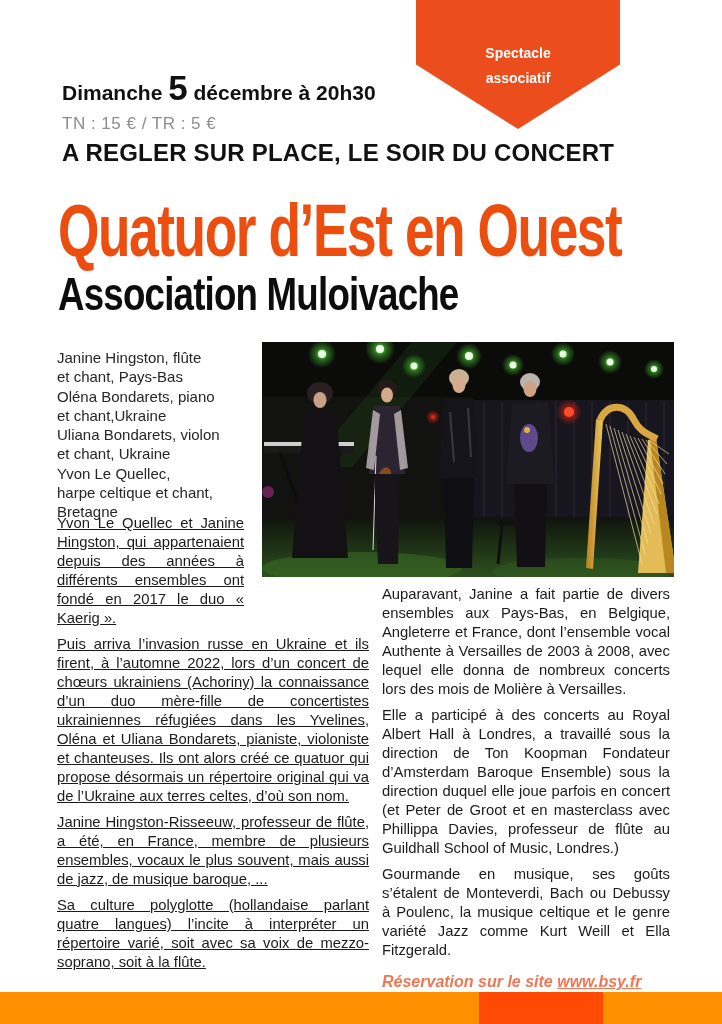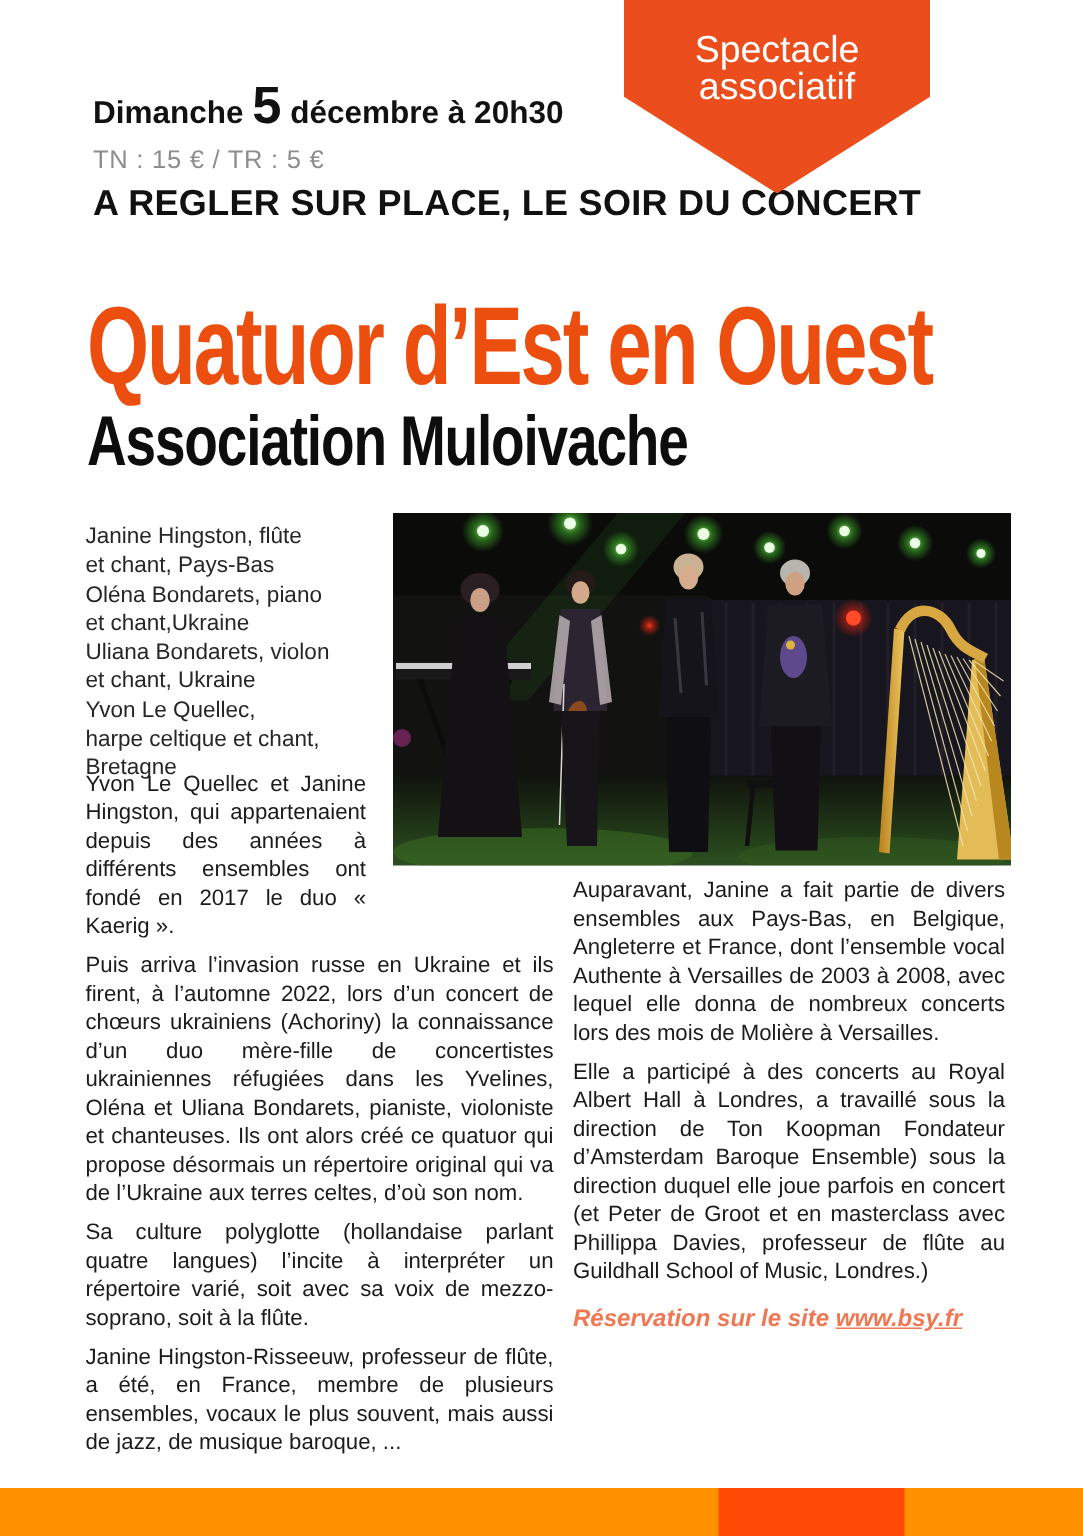--- a/index.html
+++ b/index.html
@@ -1,48 +1,48 @@
 <!DOCTYPE html>
 <html><head>
 <meta charset="utf-8">
 <style>
   html,body{margin:0;padding:0;background:#ffffff;}
   .page{position:relative;width:722px;height:1024px;background:#ffffff;overflow:hidden;
         font-family:"Liberation Sans",sans-serif;color:#1b1b1b;}
 
   
-  .hdr{position:absolute;left:62px;top:52px;}
+  .hdr{position:absolute;left:62px;top:69px;}
   .hdr-date{font-weight:bold;font-size:21px;line-height:38px;color:#111;white-space:nowrap;}
   .hdr-date .big5{font-size:35px;font-weight:bold;}
   .hdr-price{font-size:17px;color:#8d8d8d;letter-spacing:.5px;margin-top:2px;}
   .hdr-pay{font-size:24px;font-weight:bold;color:#111;margin-top:5px;letter-spacing:.2px;text-align:center;}
 
   
   .badge{position:absolute;left:416px;top:0;width:204px;height:129px;background:#EB4D1C;
          clip-path:polygon(0 0,100% 0,100% 50%,50% 100%,0 50%);
-         text-align:center;color:#fff;font-weight:normal;font-size:25px;line-height:25px;
-         padding-top:21px;box-sizing:border-box;}
+         text-align:center;color:#fff;font-weight:bold;font-size:14px;line-height:25px;
+         padding-top:41px;box-sizing:border-box;}
 
   
   .title{position:absolute;left:58px;top:188px;color:#EC4E0F;font-weight:bold;font-size:74px;
          letter-spacing:-2px;white-space:nowrap;transform:scaleX(.72);transform-origin:left top;}
   .subtitle{position:absolute;left:58px;top:266px;color:#0d0d0d;font-weight:bold;font-size:47px;
          letter-spacing:-1px;white-space:nowrap;transform:scaleX(.78);transform-origin:left top;}
 
   
   .lineup{position:absolute;left:57px;top:348px;width:205px;font-size:15px;line-height:19.3px;
           color:#262626;white-space:pre-line;}
 
   
   .photo{position:absolute;left:262px;top:342px;width:412px;height:235px;}
   .photo svg{display:block;}
 
   
   .colL{position:absolute;left:57px;top:514px;width:312px;font-size:14.8px;line-height:19px;
-        text-align:justify;}
+        text-align:justify;text-decoration:underline;}
   .colR{position:absolute;left:382px;top:585px;width:288px;font-size:14.8px;line-height:19px;
         text-align:justify;}
   .colL p,.colR p{margin:0 0 7px 0;}
   .colL .narrow{width:187px;}
 
   .reserve{margin-top:12px;font-style:italic;color:#EF7753;font-size:16px;text-align:left;font-weight:bold;}
   .reserve a{color:#EF7753;text-decoration:underline;font-style:italic;}
 
   
   .footbar{position:absolute;left:0;top:992px;width:722px;height:32px;background:#FF9100;}
@@ -197,27 +197,28 @@
           <line x1="380" y1="97" x2="403" y2="132"></line>
         <line x1="384" y1="98" x2="405" y2="122"></line>
           <line x1="388" y1="99" x2="407" y2="112"></line>
       </g>
     </svg>
   </div>
 
   <div class="colL">
     <p class="narrow">Yvon Le Quellec et Janine Hingston, qui appartenaient depuis des années à différents ensembles ont fondé en 2017 le duo « Kaerig ».</p>
     <p>Puis arriva l’invasion russe en Ukraine et ils firent, à l’automne 2022, lors d’un concert de chœurs ukrainiens (Achoriny) la connaissance d’un duo mère-fille de concertistes ukrainiennes réfugiées dans les Yvelines, Oléna et Uliana Bondarets, pianiste, violoniste et chanteuses. Ils ont alors créé ce quatuor qui propose désormais un répertoire original qui va de l’Ukraine aux terres celtes, d’où son nom.</p>
+    <p>Janine Hingston-Risseeuw, professeur de flûte, a été, en France, membre de plusieurs ensembles, vocaux le plus souvent, mais aussi de jazz, de musique baroque, ...</p>
     <p>Sa culture polyglotte (hollandaise parlant quatre langues) l’incite à interpréter un répertoire varié, soit avec sa voix de mezzo-soprano, soit à la flûte.</p>
-    <p>Janine Hingston-Risseeuw, professeur de flûte, a été, en France, membre de plusieurs ensembles, vocaux le plus souvent, mais aussi de jazz, de musique baroque, ...</p>
   </div>
 
   <div class="colR">
     <p>Auparavant, Janine a fait partie de divers ensembles aux Pays-Bas, en Belgique, Angleterre et France, dont l’ensemble vocal Authente à Versailles de 2003 à 2008, avec lequel elle donna de nombreux concerts lors des mois de Molière à Versailles.</p>
     <p>Elle a participé à des concerts au Royal Albert Hall à Londres, a travaillé sous la direction de Ton Koopman Fondateur d’Amsterdam Baroque Ensemble) sous la direction duquel elle joue parfois en concert (et Peter de Groot et en masterclass avec Phillippa Davies, professeur de flûte au Guildhall School of Music, Londres.)</p>
+    <p>Gourmande en musique, ses goûts s’étalent de Monteverdi, Bach ou Debussy à Poulenc, la musique celtique et le genre variété Jazz comme Kurt Weill et Ella Fitzgerald.</p>
     <div class="reserve"><span>Réservation sur le site </span><a href="#">www.bsy.fr</a></div>
   </div>
 
   <div class="footbar">
     <div class="seg"></div>
   </div>
 
 </div>
 
 </body></html>

